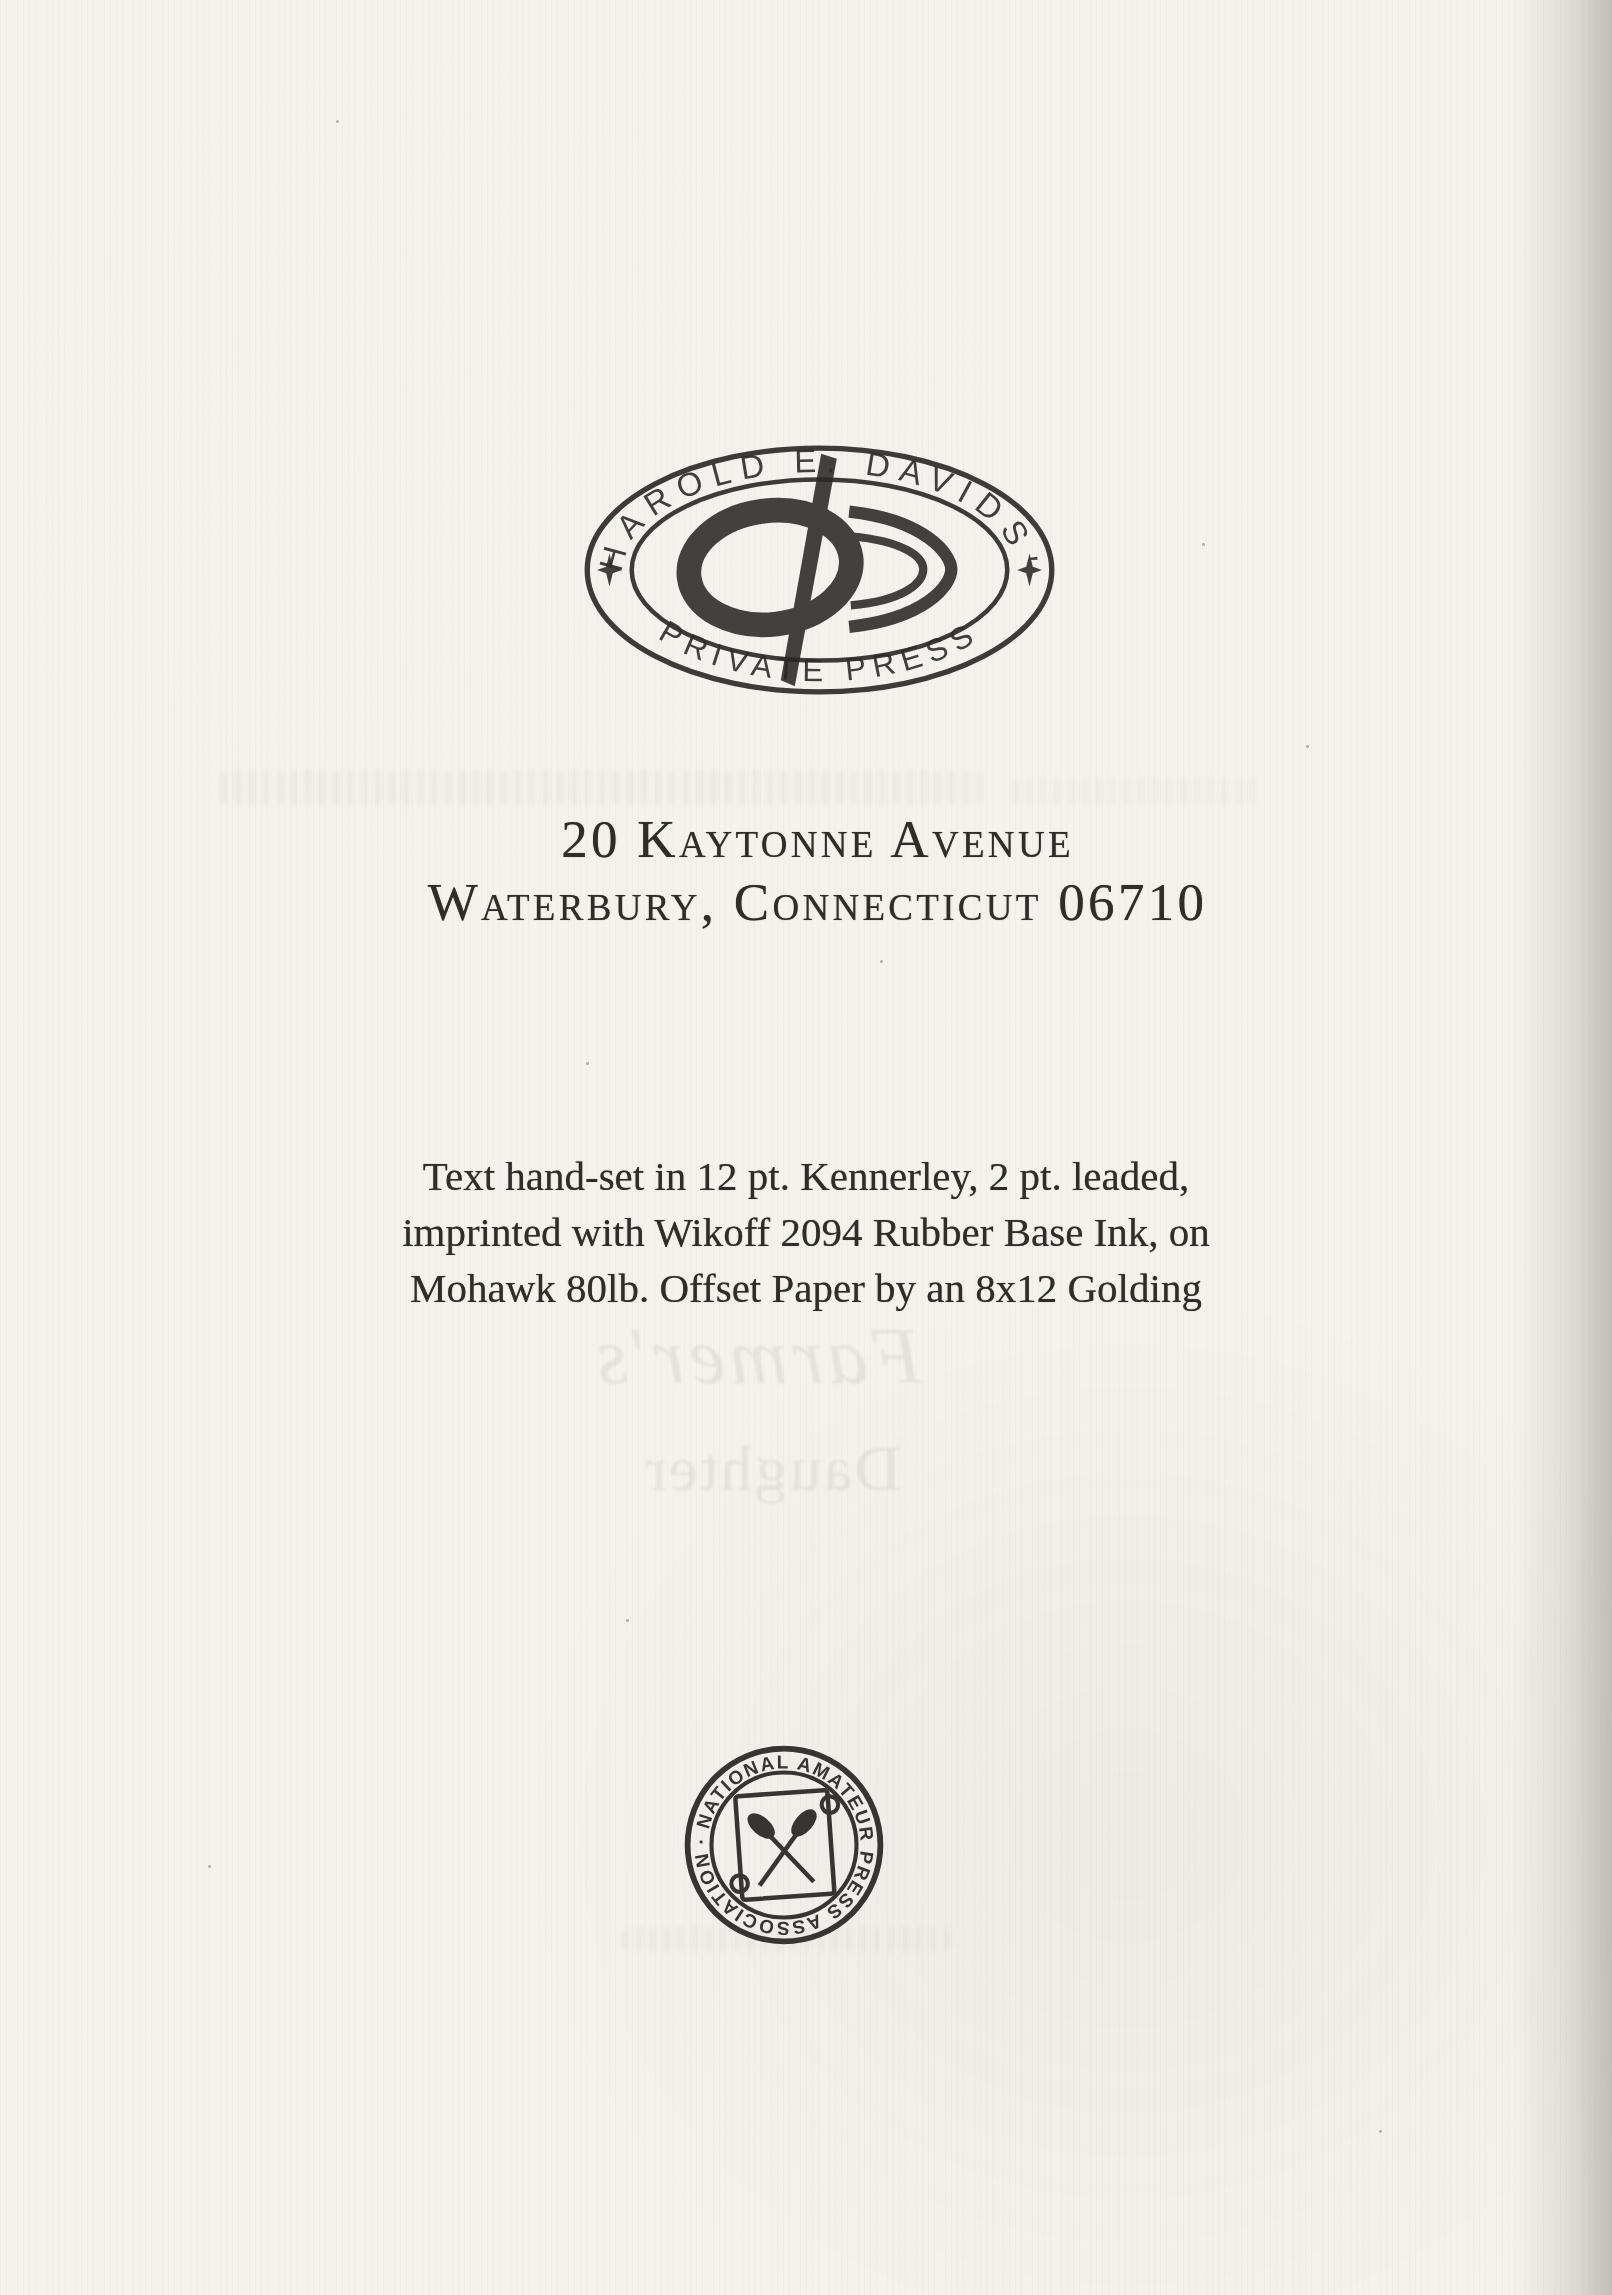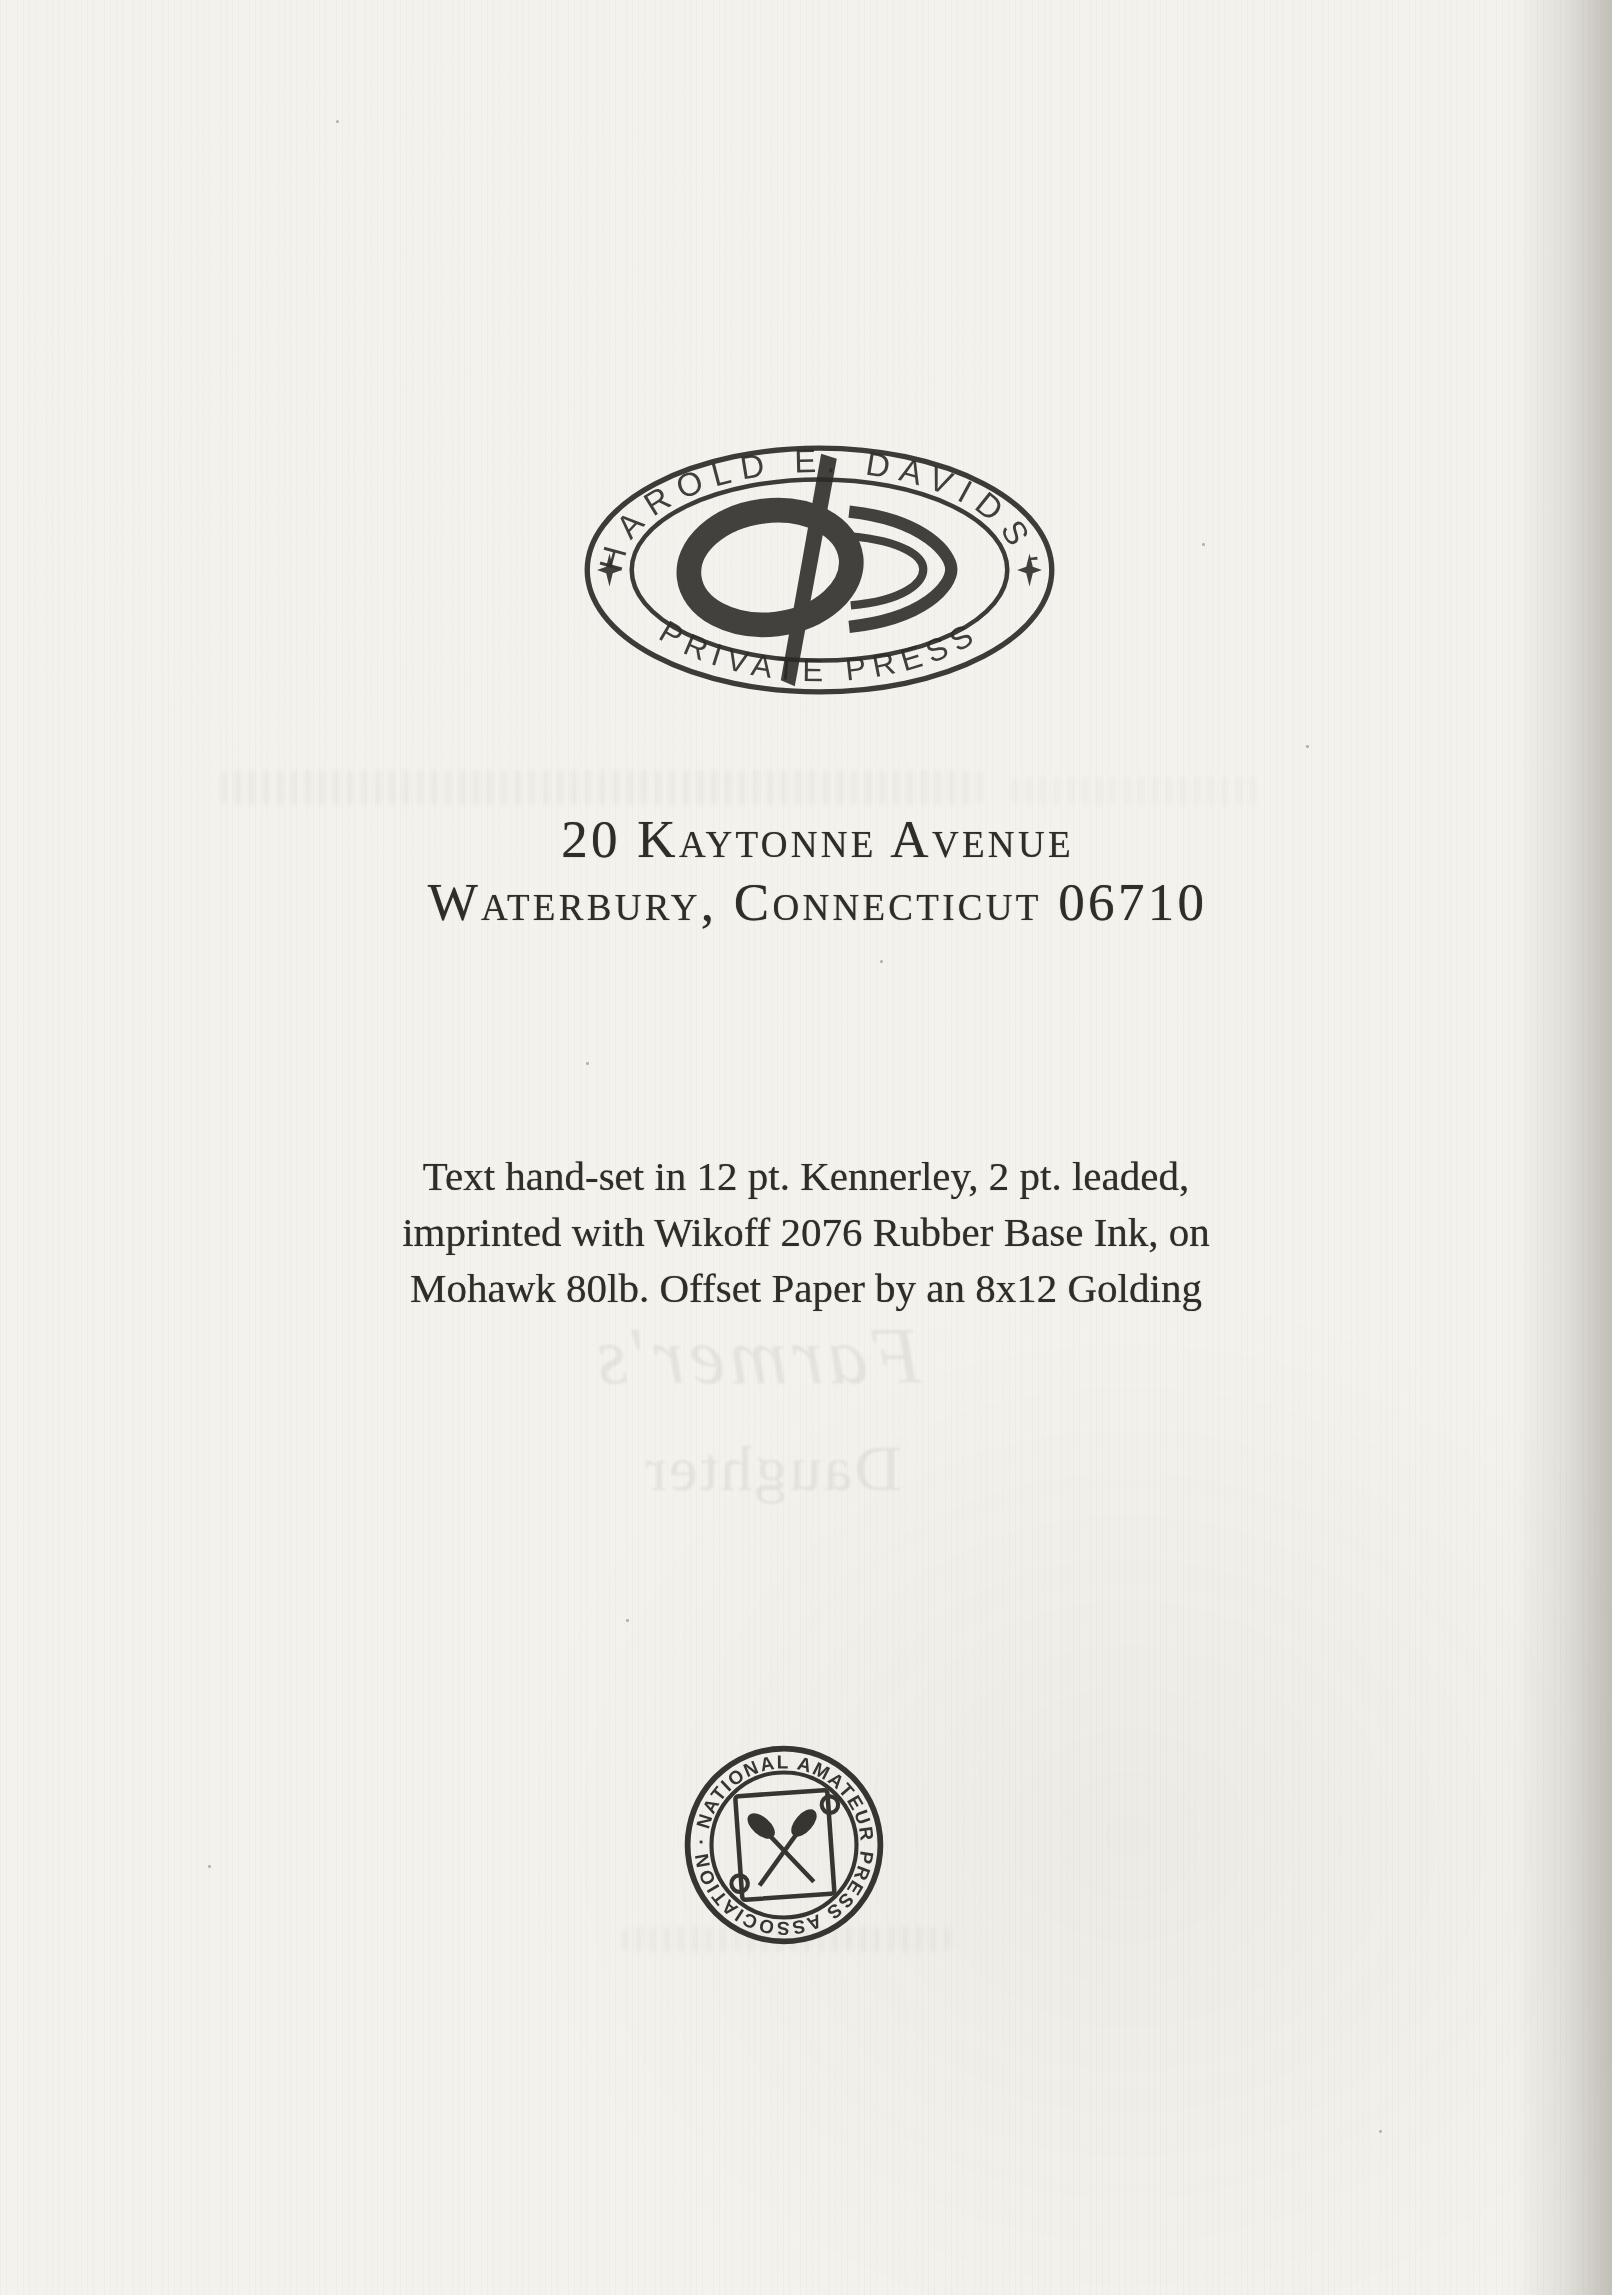--- a/index.html
+++ b/index.html
@@ -101,21 +101,21 @@
       <path d="M 330,112 C 396,118 418,138 418,152 C 418,168 396,190 330,196" fill="none" stroke="#2b2926" stroke-width="10"></path>
       <path d="M 294,12 L 313,18 L 262,294 L 245,287 Z" fill="#2b2926"></path>
     </g>
   </svg>
 
   <div class="address-line addr1 ink">20 Kaytonne Avenue</div>
   <div class="address-line addr2 ink">Waterbury, Connecticut 06710</div>
 
   <div class="colophon ink">
     <div>Text hand-set in 12 pt. Kennerley, 2 pt. leaded,</div>
-    <div>imprinted with Wikoff 2076 Rubber Base Ink, on</div>
+    <div>imprinted with Wikoff 2094 Rubber Base Ink, on</div>
     <div>Mohawk 80lb. Offset Paper by an 8x12 Golding</div>
   </div>
 
   <svg class="napa-seal" viewBox="0 0 250 250" xmlns="http://www.w3.org/2000/svg">
     <defs>
       <path id="sealRing" d="M 32,125 A 93,93 0 1 1 32,125.4"></path>
     </defs>
     <g stroke="#2e2c29" fill="none">
       <circle cx="125" cy="125" r="117" stroke-width="7"></circle>
       <circle cx="125" cy="125" r="88" stroke-width="5"></circle>

